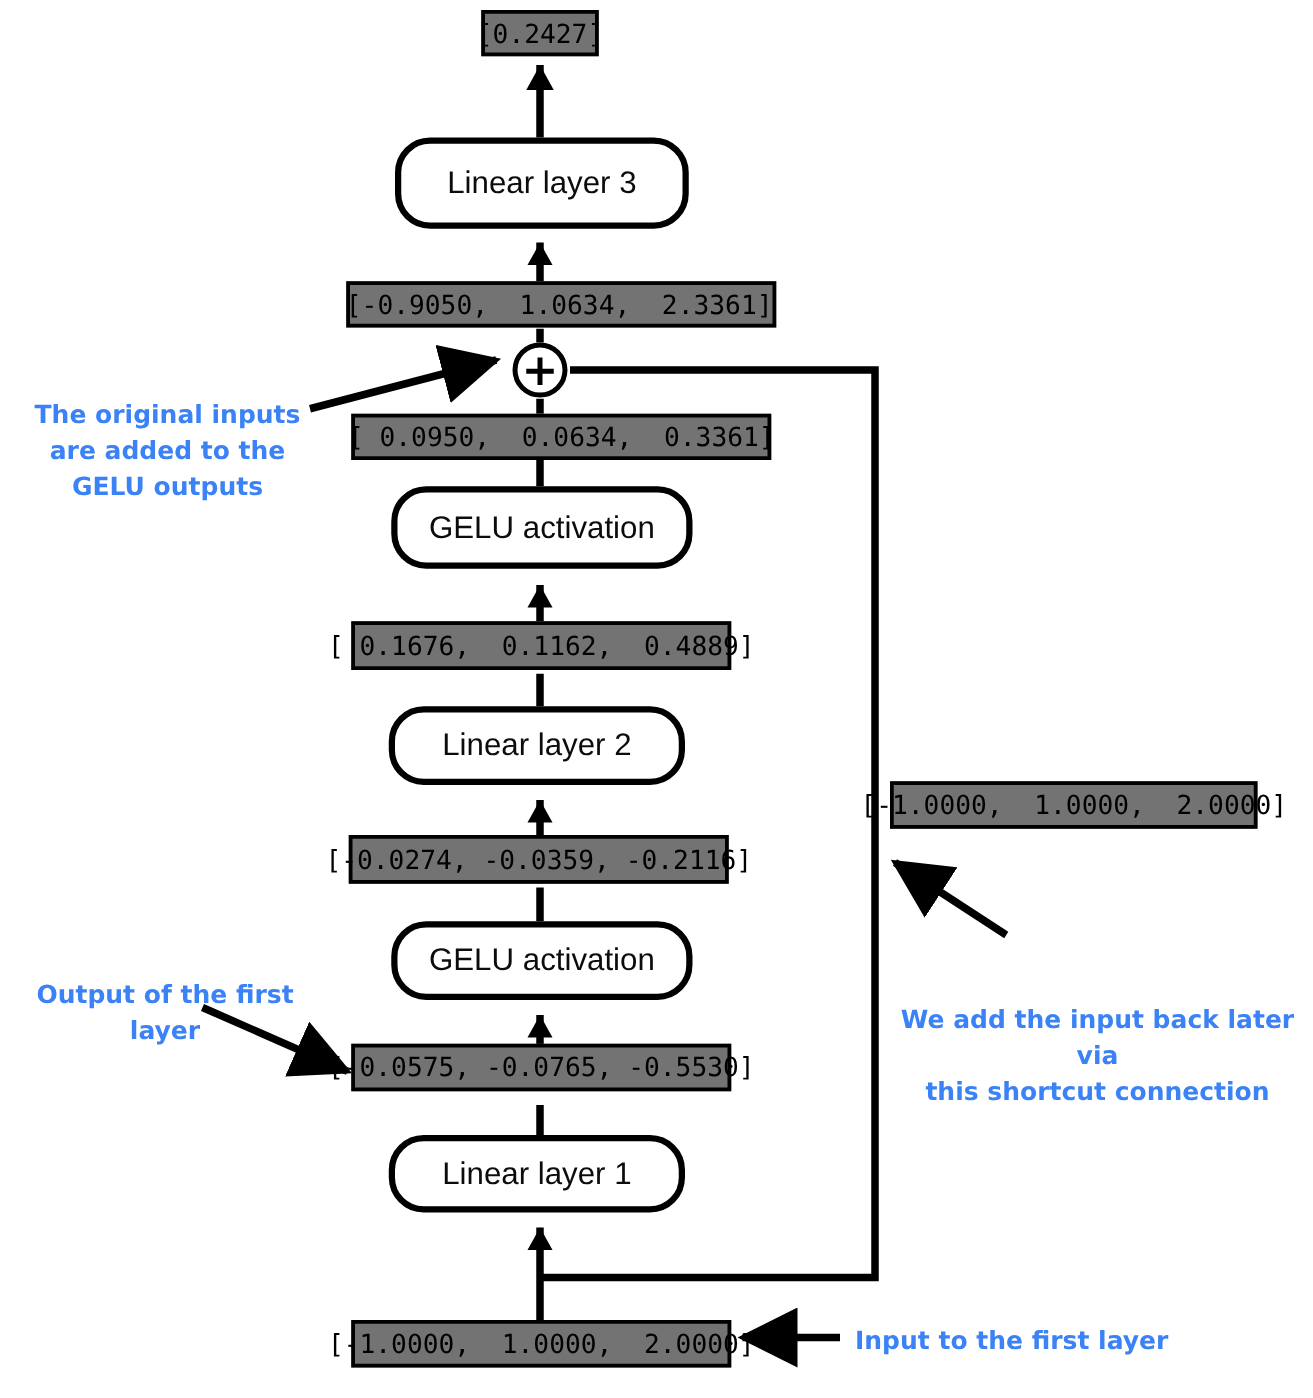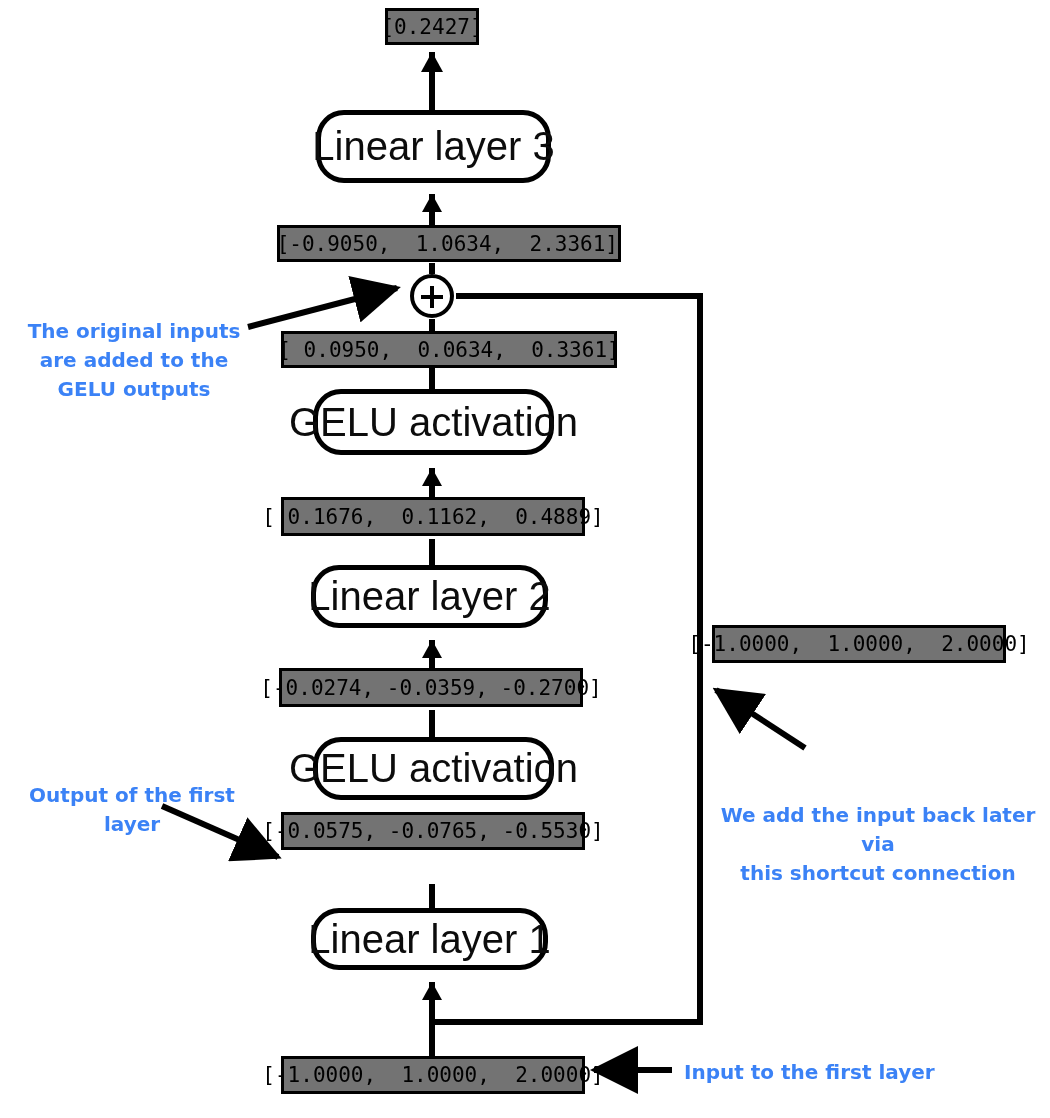--- a/index.html
+++ b/index.html
@@ -44,21 +44,21 @@
   .node-box {
     position: absolute;
     box-sizing: border-box;
     border: 5px solid #000000;
     border-radius: 28px;
     background: #ffffff;
     display: flex;
     align-items: center;
     justify-content: center;
     font-family: "Liberation Sans", sans-serif;
-    font-size: 40px;
+    font-size: 25px;
     color: #0c0c0c;
     white-space: nowrap;
   }
 
   
   .annotation {
     position: absolute;
     font-family: "DejaVu Sans", sans-serif;
     font-weight: bold;
     font-size: 20px;
@@ -187,28 +187,28 @@
 
   <div class="value-box" style="left:281px; top:497px; width:304px; height:39px;">
     <span>[ 0.1676,  0.1162,  0.4889]</span>
   </div>
 
   <div class="node-box" style="left:311px; top:565px; width:237px; height:63px;">
     <span>Linear layer 2</span>
   </div>
 
   <div class="value-box" style="left:279px; top:668px; width:304px; height:39px;">
-    <span>[-0.0274, -0.0359, -0.2700]</span>
+    <span>[-0.0274, -0.0359, -0.2116]</span>
   </div>
 
   <div class="node-box" style="left:313px; top:737px; width:241px; height:63px;">
     <span>GELU activation</span>
   </div>
 
-  <div class="value-box" style="left:281px; top:812px; width:304px; height:38px;">
+  <div class="value-box" style="left:281px; top:835px; width:304px; height:38px;">
     <span>[-0.0575, -0.0765, -0.5530]</span>
   </div>
 
   <div class="node-box" style="left:311px; top:908px; width:237px; height:62px;">
     <span>Linear layer 1</span>
   </div>
 
   <div class="value-box" style="left:281px; top:1056px; width:304px; height:38px;">
     <span>[-1.0000,  1.0000,  2.0000]</span>
   </div>

